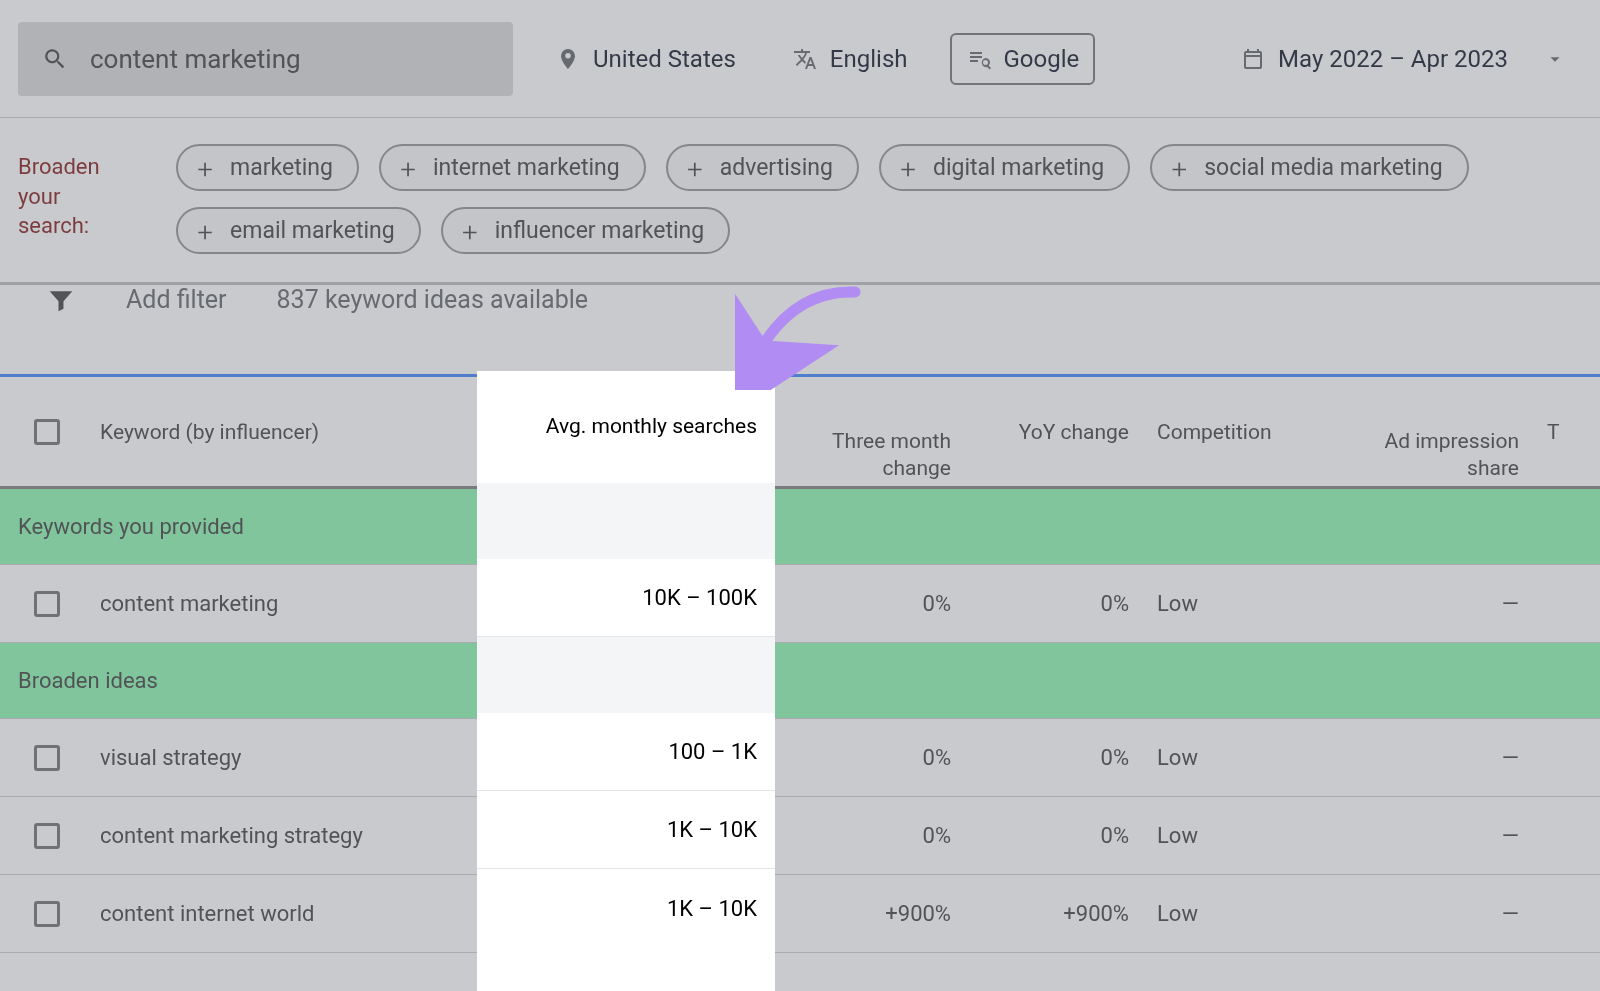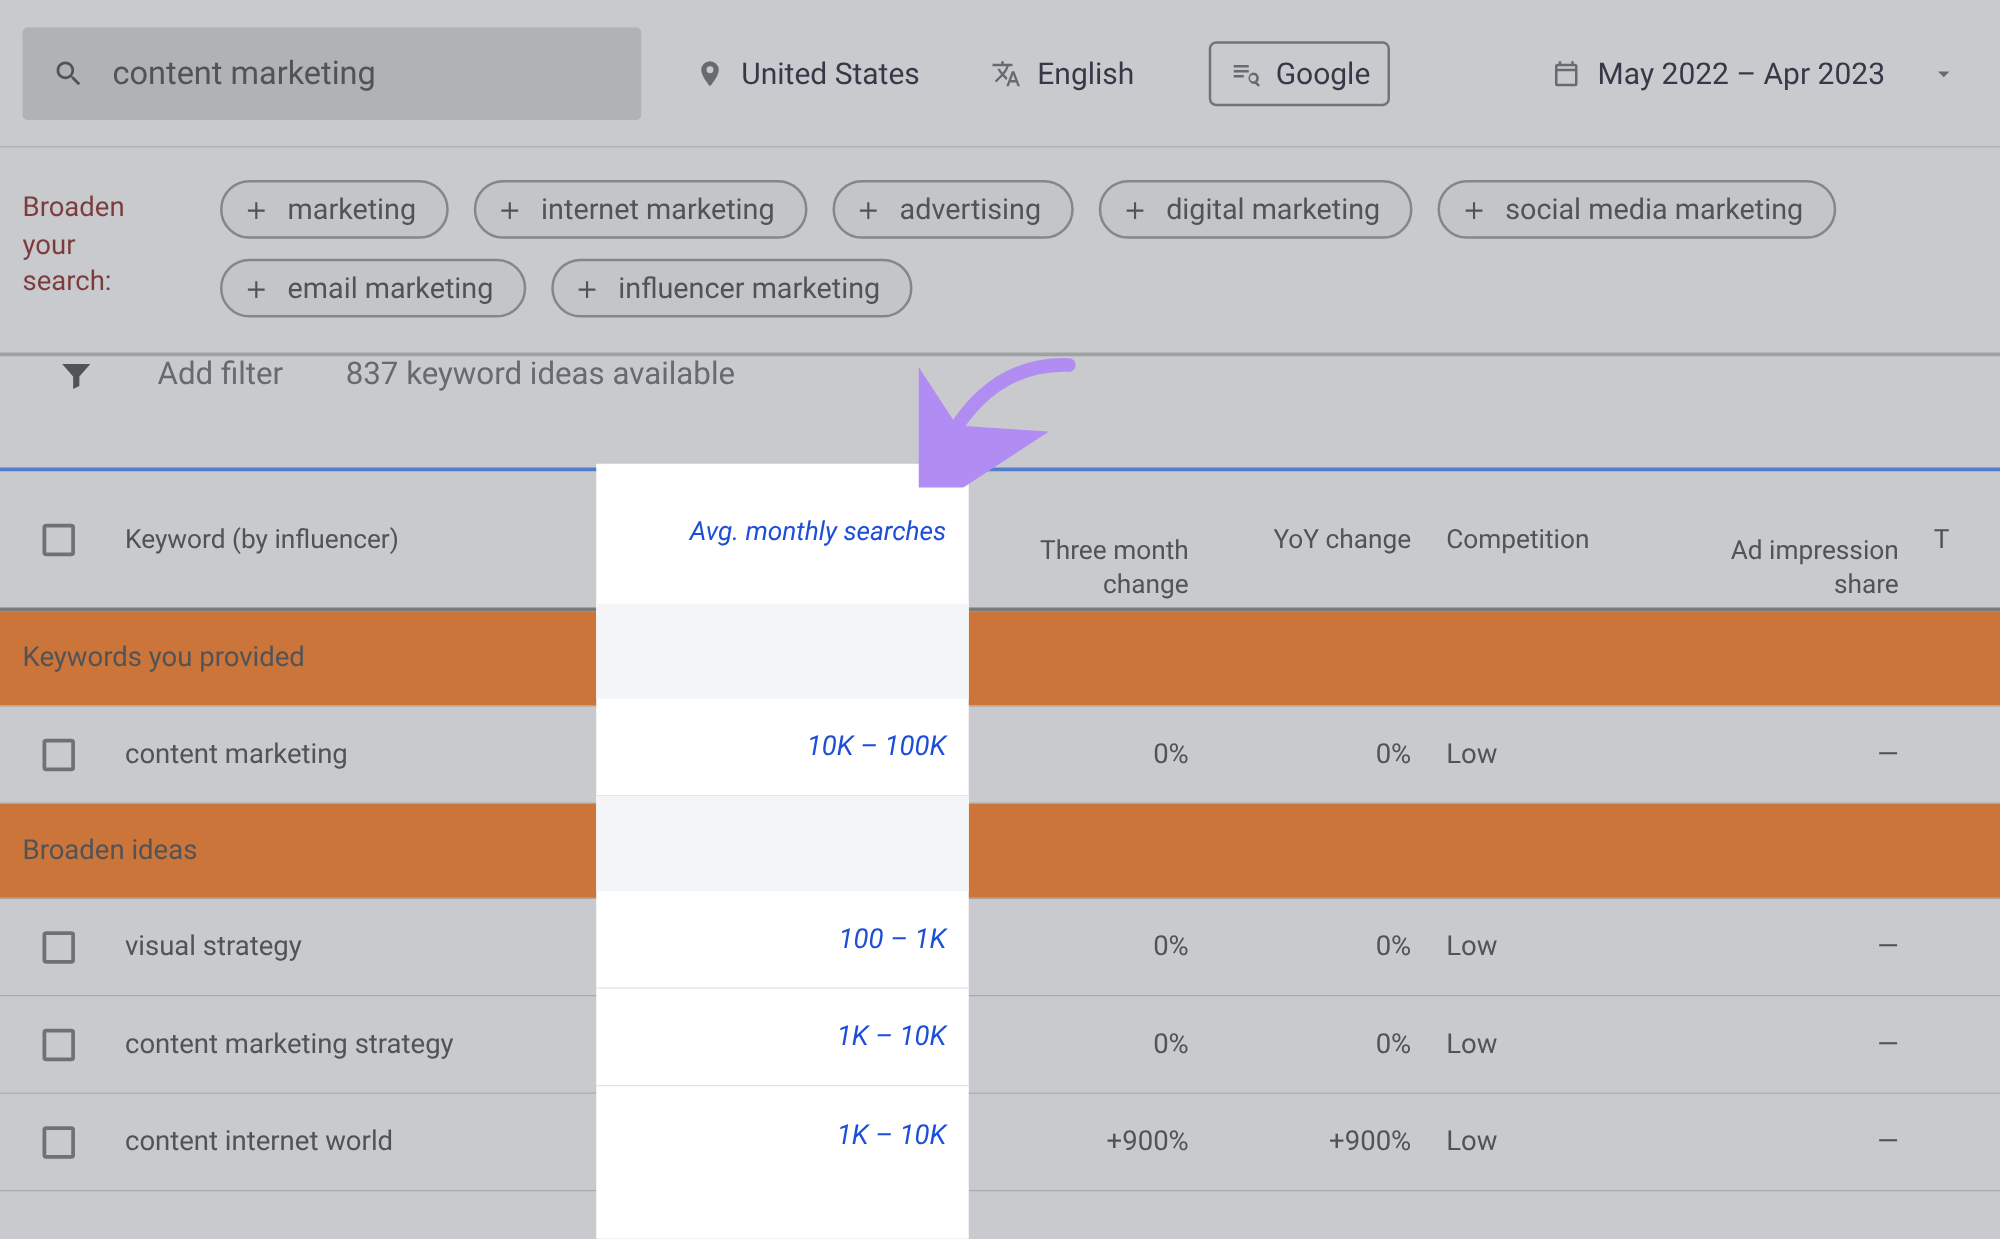--- a/index.html
+++ b/index.html
@@ -54,21 +54,21 @@
   }
   .ctrl {
     display: inline-flex;
     align-items: center;
     gap: 12px;
     font-size: 24px;
     color: #0f172a;
     padding: 10px 14px;
     border-radius: 6px;
   }
-  .ctrl.boxed { border: 2px solid #6f7376; margin-left: 17px; }
+  .ctrl.boxed { border: 2px solid #6f7376; }
   .date-ctrl { margin-left: auto; font-size: 24px; }
 
   
   .broaden-row {
     display: flex;
     align-items: flex-start;
     padding: 26px 18px 28px 18px;
     gap: 30px;
     border-bottom: 3px solid #b5b7b9;
   }
@@ -131,21 +131,21 @@
     color: #3c4043;
   }
   .hdr-row .cell { padding: 0 14px; }
   .hdr-row .right { text-align: right; }
   .hdr-row .twolines { line-height:1.25;margin-top:46px; }
 
   .section-row {
     height: 76px;
     font-size: 22px;
     color: #3c4043;
-    background: #f97316;
+    background: #86efac;
   }
   .section-row .section-label {
     grid-column: 1 / 4;
     padding-left: 18px;
   }
 
   .data-row { height: 78px; font-size: 22px; color:#3c4043; }
   .cell { padding: 0 14px; }
   .cell.right { text-align: right; }
 
@@ -171,22 +171,21 @@
   
   .col-highlight-content {
     position: absolute;
     top: 371px;
     left: 477px;
     width: 298px;
     bottom: 0;
     z-index: 70;
     pointer-events: none;
     font-size: 22px;
-    color: #1d4ed8;
-    font-style: italic;
+    color: #000000;
   }
   .col-highlight-content .h { height:112px; display:flex; align-items:center; justify-content:flex-end; padding:0 18px; font-size:21px; border-bottom:3px solid transparent;}
   .col-highlight-content .s { height:76px; background:#f4f5f6; }
   .col-highlight-content .d { height:78px; display:flex; align-items:center; justify-content:flex-end; padding:0 18px; border-bottom:1px solid #e3e4e6;}
   .col-highlight-content .d:last-child{border-bottom:none;}
 
   
   .arrow-annot {
     position: absolute;
     top: 280px;

